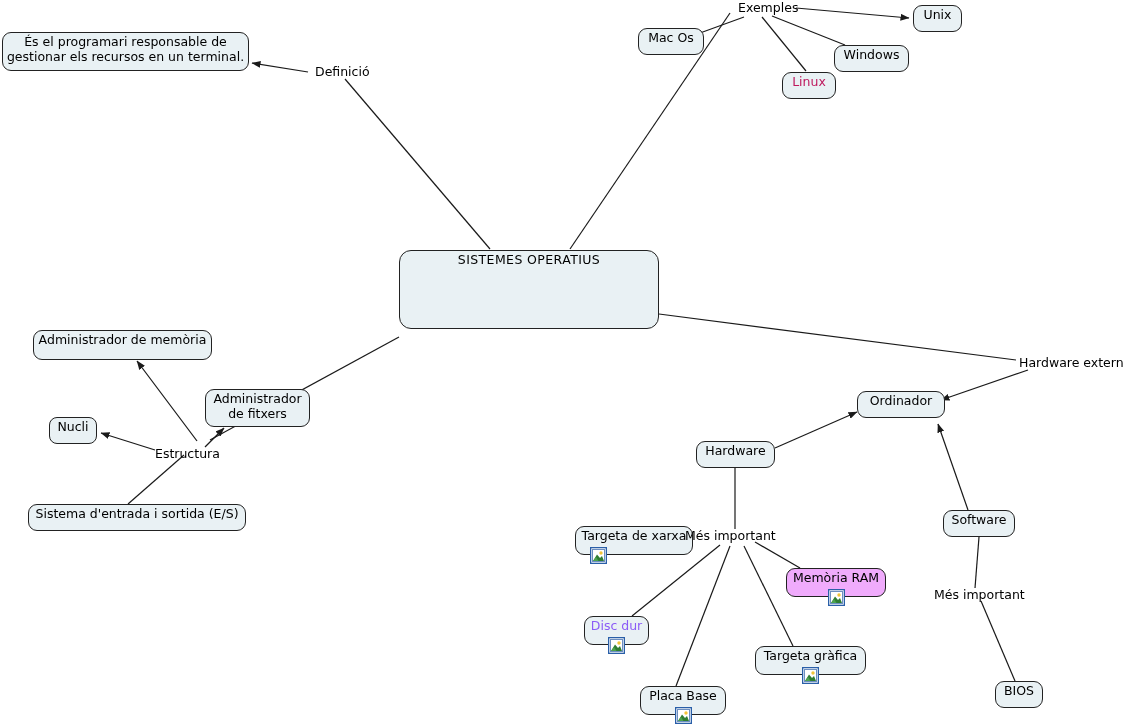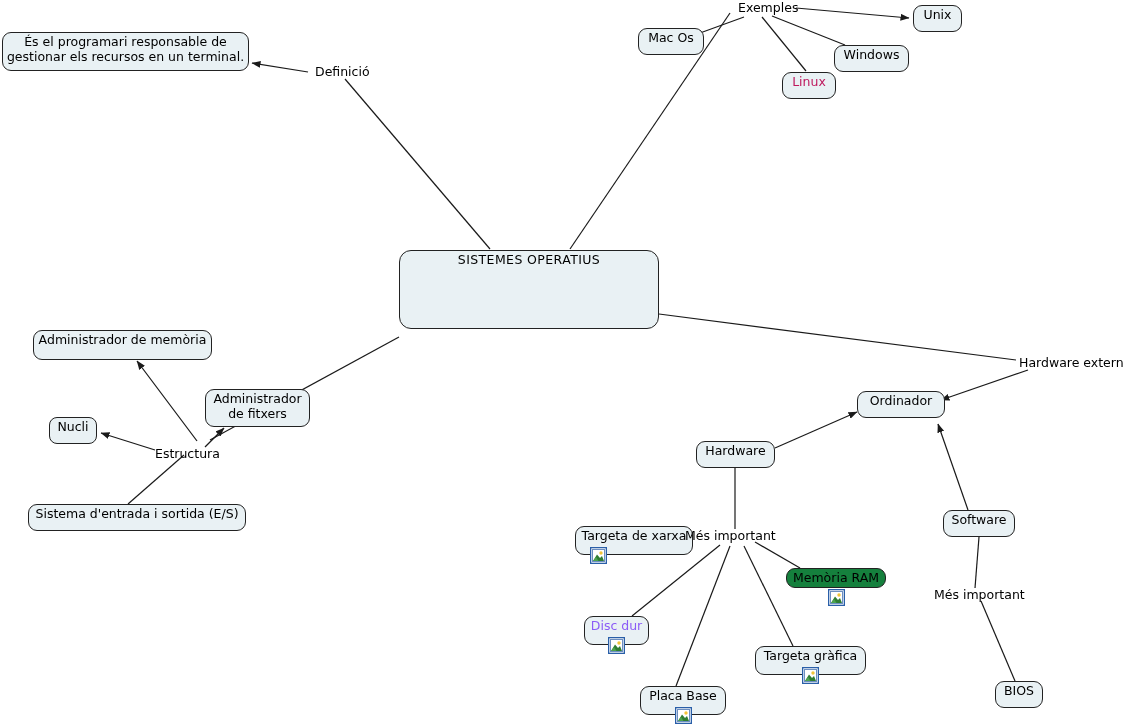--- a/index.html
+++ b/index.html
@@ -123,21 +123,21 @@
       <div class="node" style="left: 539px; top: 526px; width: 118px; height: 29px; background: rgb(233, 241, 244); border-color: rgb(34, 34, 34); color: rgb(0, 0, 0); margin-left: 36px;"><span>Targeta de xarxa</span></div>
       <span class="pic-icon" style="left: 589.5px; top: 547px;">
         <svg width="17" height="17" viewBox="0 0 17 17" xmlns="http://www.w3.org/2000/svg">
           <rect x="0.5" y="0.5" width="16" height="16" fill="#ffffff" stroke="#2a5fa8" stroke-width="1.6"></rect>
           <rect x="2.5" y="2.5" width="12" height="12" fill="#ffffff" stroke="#6d8fc0" stroke-width="1"></rect>
           <circle cx="11" cy="6" r="1.7" fill="#f2c438"></circle>
           <polygon points="3,14 7,7.5 10,11 12,9 14,14" fill="#2f7d32"></polygon>
           <polygon points="3,14 6,10 8.5,14" fill="#4da350"></polygon>
         </svg>
       </span>
-      <div class="node" style="left: 786px; top: 568px; width: 100px; height: 20px; background: #15803d; border-color: rgb(34, 34, 34); color: rgb(0, 0, 0);"><span>Memòria RAM</span></div>
+      <div class="node" style="left: 786px; top: 568px; width: 100px; height: 29px; background: #f0abfc; border-color: rgb(34, 34, 34); color: rgb(0, 0, 0);"><span>Memòria RAM</span></div>
       <span class="pic-icon" style="left: 827.5px; top: 589px;">
         <svg width="17" height="17" viewBox="0 0 17 17" xmlns="http://www.w3.org/2000/svg">
           <rect x="0.5" y="0.5" width="16" height="16" fill="#ffffff" stroke="#2a5fa8" stroke-width="1.6"></rect>
           <rect x="2.5" y="2.5" width="12" height="12" fill="#ffffff" stroke="#6d8fc0" stroke-width="1"></rect>
           <circle cx="11" cy="6" r="1.7" fill="#f2c438"></circle>
           <polygon points="3,14 7,7.5 10,11 12,9 14,14" fill="#2f7d32"></polygon>
           <polygon points="3,14 6,10 8.5,14" fill="#4da350"></polygon>
         </svg>
       </span>
       <div class="node" style="left: 584px; top: 616px; width: 65px; height: 29px; background: rgb(233, 241, 244); border-color: rgb(34, 34, 34); color: #8b5cf6;"><span>Disc dur</span></div>

